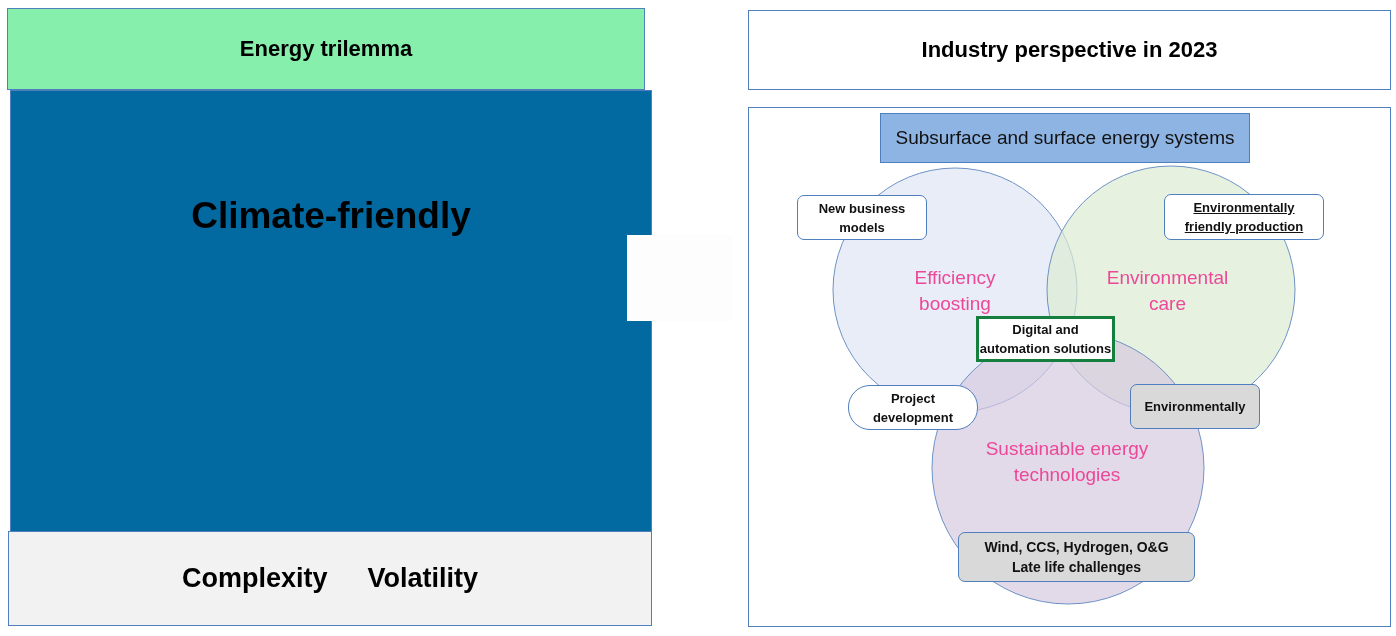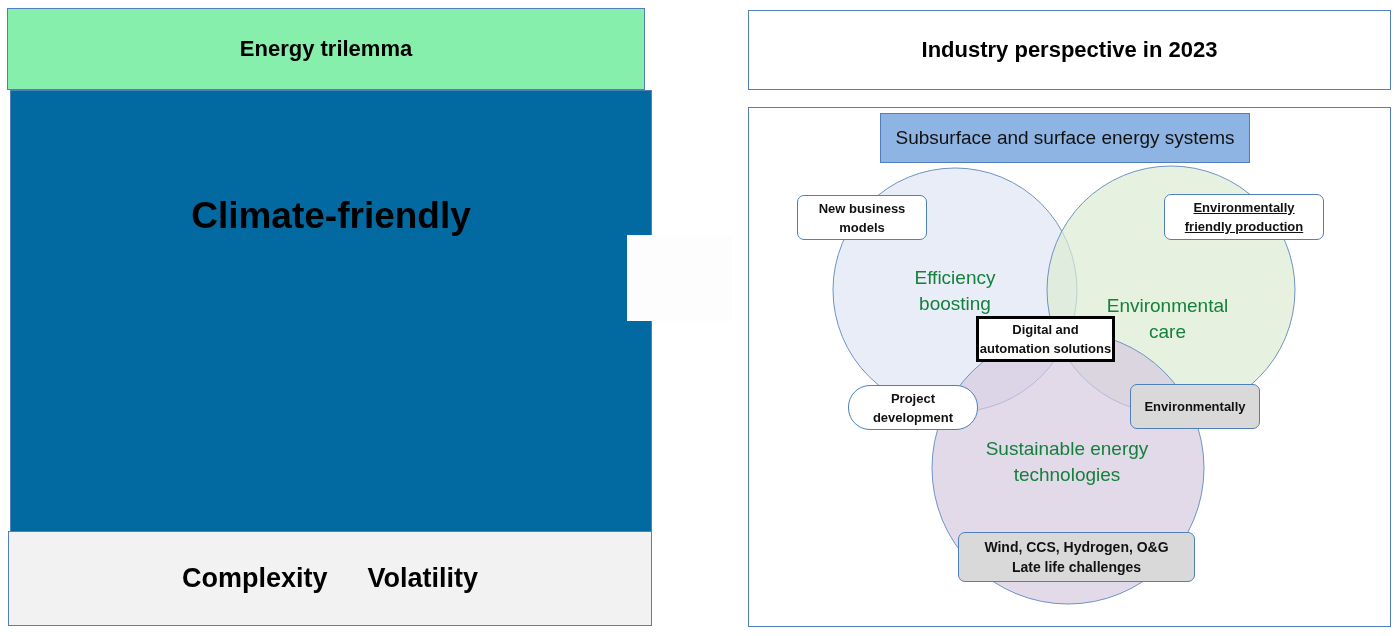--- a/index.html
+++ b/index.html
@@ -22,26 +22,26 @@
 
     
     #right-title { left: 748px; top: 10px; width: 643px; height: 80px; background: #fff;
                    display: flex; align-items: center; justify-content: center;
                    font-weight: bold; font-size: 22px; }
     #right-body { left: 748px; top: 107px; width: 643px; height: 520px; background: #fff; }
     #systems-header { left: 880px; top: 113px; width: 370px; height: 50px; background: #8eb4e3;
                       border: 1.5px solid #4f7fbd; display: flex; align-items: center;
                       justify-content: center; font-size: 19px; color: #111; }
     #venn { position: absolute; left: 0; top: 0; }
-    .circle-label { position: absolute; text-align: center; font-size: 19px; line-height: 26px; color: #15803d; }
+    .circle-label { position: absolute; text-align: center; font-size: 19px; line-height: 26px; color: #ec4899; }
     .tag { position: absolute; box-sizing: border-box; border: 1.2px solid #4f7fbd; border-radius: 7px;
            background: #fff; display: flex; align-items: center; justify-content: center;
            text-align: center; font-weight: bold; font-size: 13px; line-height: 19px; color: #111; }
     .tag.grey { background: #d9d9d9; }
-    .tag.red { border: 3px solid #000000; border-radius: 0; }
+    .tag.red { border: 3px solid #15803d; border-radius: 0; }
     .tag .inner { white-space: pre-line; }
   </style>
 </head>
 <body>
 
 <div class="abs blue-border" id="left-title">
   <span>Energy trilemma</span>
 </div>
 <div class="abs blue-border" id="left-body">
   <div class="pillar" style="top:104px">Climate-friendly</div>
@@ -62,21 +62,21 @@
   <circle id="c-env" cx="1171" cy="290" r="124" stroke="#6f93c6" stroke-width="1" fill-opacity="0.7" fill="#dcebd2"></circle>
   <circle id="c-sus" cx="1068" cy="468" r="136" stroke="#6f93c6" stroke-width="1" fill-opacity="0.7" fill="#d5c9e0"></circle>
 </svg>
 
 <div class="abs" id="systems-header">
   <span>Subsurface and surface energy systems</span>
 </div>
 
 <div class="circle-label" style="left:880px; top:265px; width:150px; white-space:pre-line;">Efficiency
 boosting</div>
-<div class="circle-label" style="left:1085px; top:265px; width:165px; white-space:pre-line;margin-top:28px;">Environmental
+<div class="circle-label" style="left:1085px; top:265px; width:165px; white-space:pre-line;">Environmental
 care</div>
 <div class="circle-label" style="left:962px; top:436px; width:210px; white-space:pre-line;">Sustainable energy
 technologies</div>
 
 <div class="tag" style="left:797px; top:195px; width:130px; height:45px;">
   <span class="inner">New business
 models</span>
 </div>
 <div class="tag" style="left:1164px; top:194px; width:160px; height:46px;text-decoration:underline;">
   <span class="inner">Environmentally

